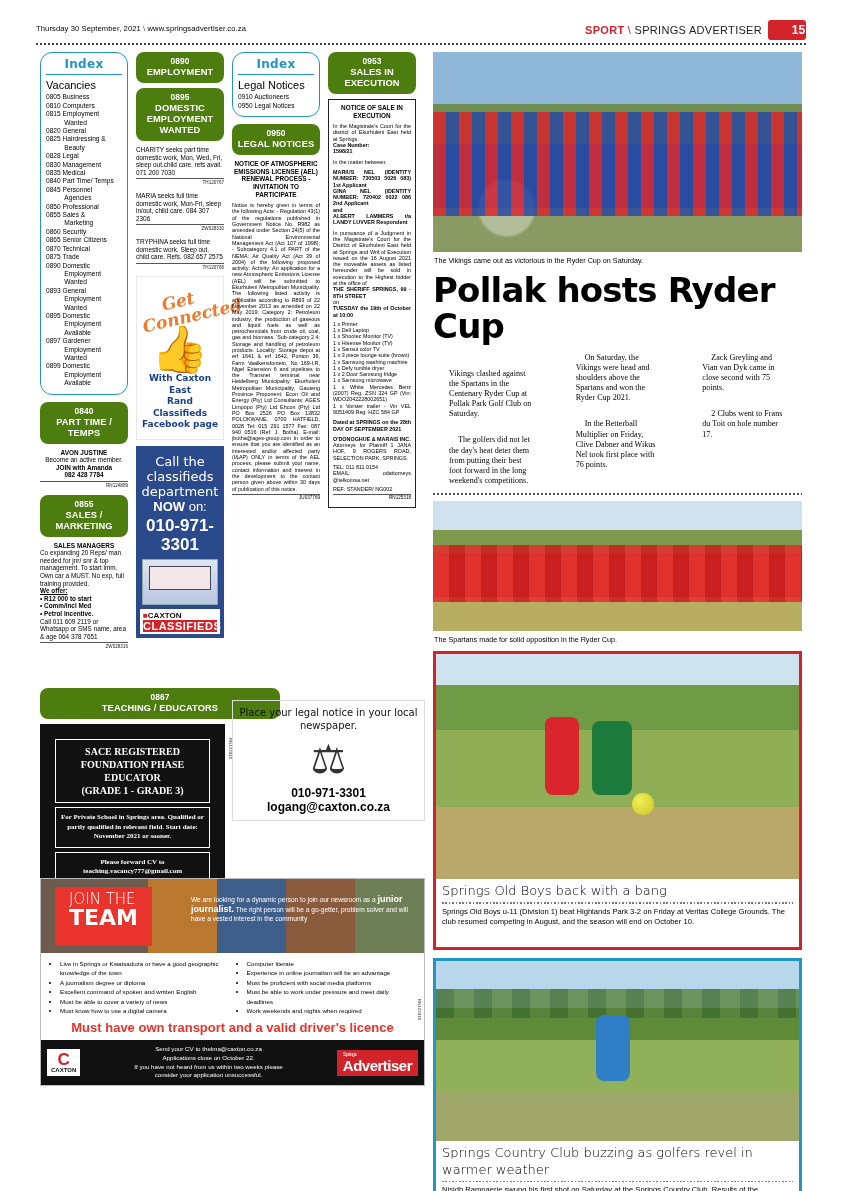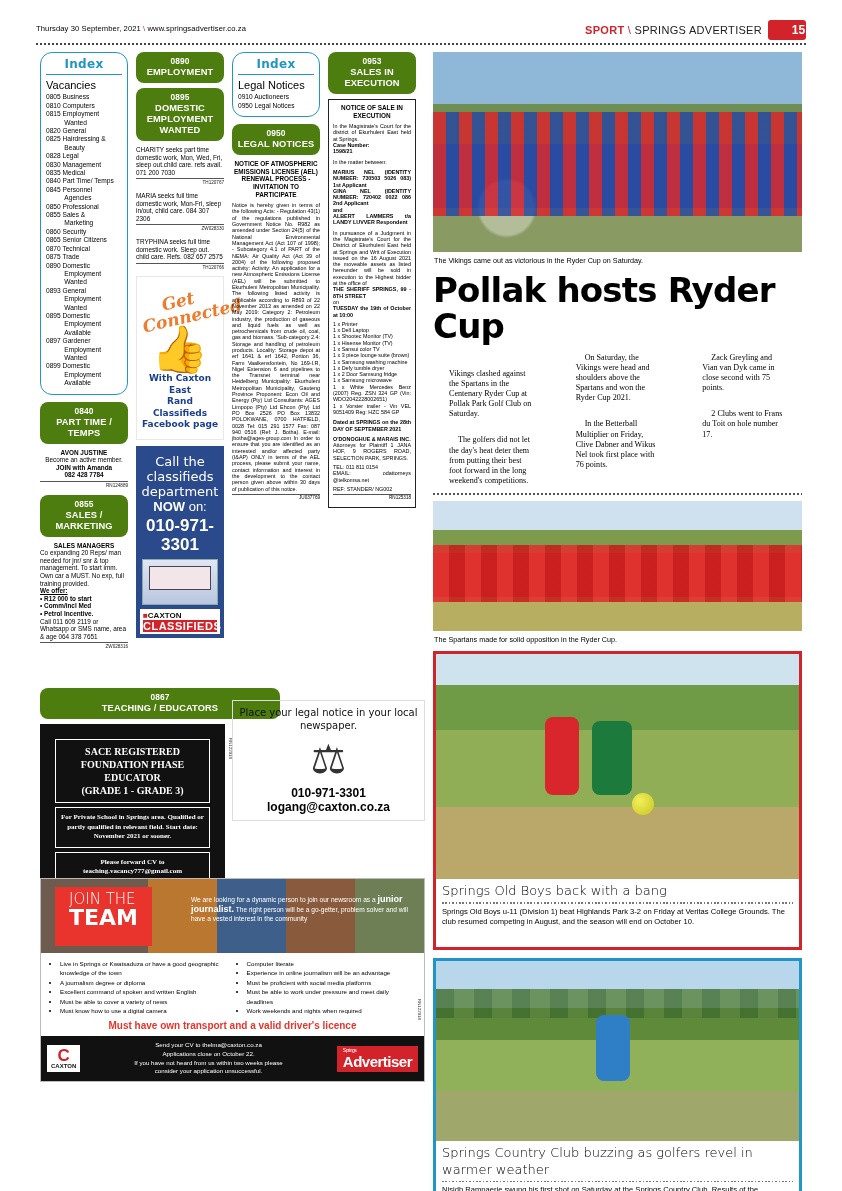--- a/index.html
+++ b/index.html
@@ -129,21 +129,21 @@
   .jtt-top { position:relative; height:74px; overflow:hidden; }
   .jtt-badge { position:absolute; left:14px; top:8px; background:#e8342c; color:#fff;
     padding:5px 14px 17px; }
   .jtt-badge .j1 { font-size:15px; line-height:15px; font-family:"DejaVu Sans", sans-serif; font-weight:300;}
   .jtt-badge .j2 { font-size:22px; line-height:22px; font-weight:bold; font-family:"DejaVu Sans", sans-serif;}
   .jtt-intro { position:absolute; left:150px; top:16px; right:8px; color:#fff; font-size:6.6px; line-height:9.6px; }
   .jtt-intro b { font-size:9px; }
   .jtt-cols { display:flex; gap:10px; padding:6px 10px 2px; }
   .jtt-cols ul { margin:0; padding-left:9px; }
   .jtt-cols li { font-size:6.2px; line-height:9.4px; }
-  .jtt-note { color:#e8342c; text-align:center; font-weight:bold; font-size:10px; padding:3px 0 5px; }
+  .jtt-note { color:#e8342c; text-align:center; font-weight:bold; font-size:13px; padding:3px 0 5px; }
   .jtt-foot { background:#111; color:#fff; display:flex; align-items:center; padding:5px 6px; }
   .jtt-foot .cax { background:#fff; color:#111; font-weight:bold; font-size:6px; padding:3px 4px; text-align:center;}
   .jtt-foot .cax .big { color:#d2232a; font-size:17px; line-height:15px; display:block;}
   .jtt-foot .mid { flex:1; text-align:center; font-size:6.2px; line-height:8.6px; }
   .jtt-foot .advlogo { background:#d2232a; color:#fff; font-weight:bold; font-size:15px;
      padding:2px 6px; letter-spacing:-.5px; position:relative; }
   .jtt-foot .advlogo .sm { display:block; font-size:5px; font-weight:normal; line-height:5px; text-align:left;}
   .jtt-sidecode { position:absolute; right:2px; top:120px; font-size:4.4px; writing-mode:vertical-rl; color:#333;}
 
   

